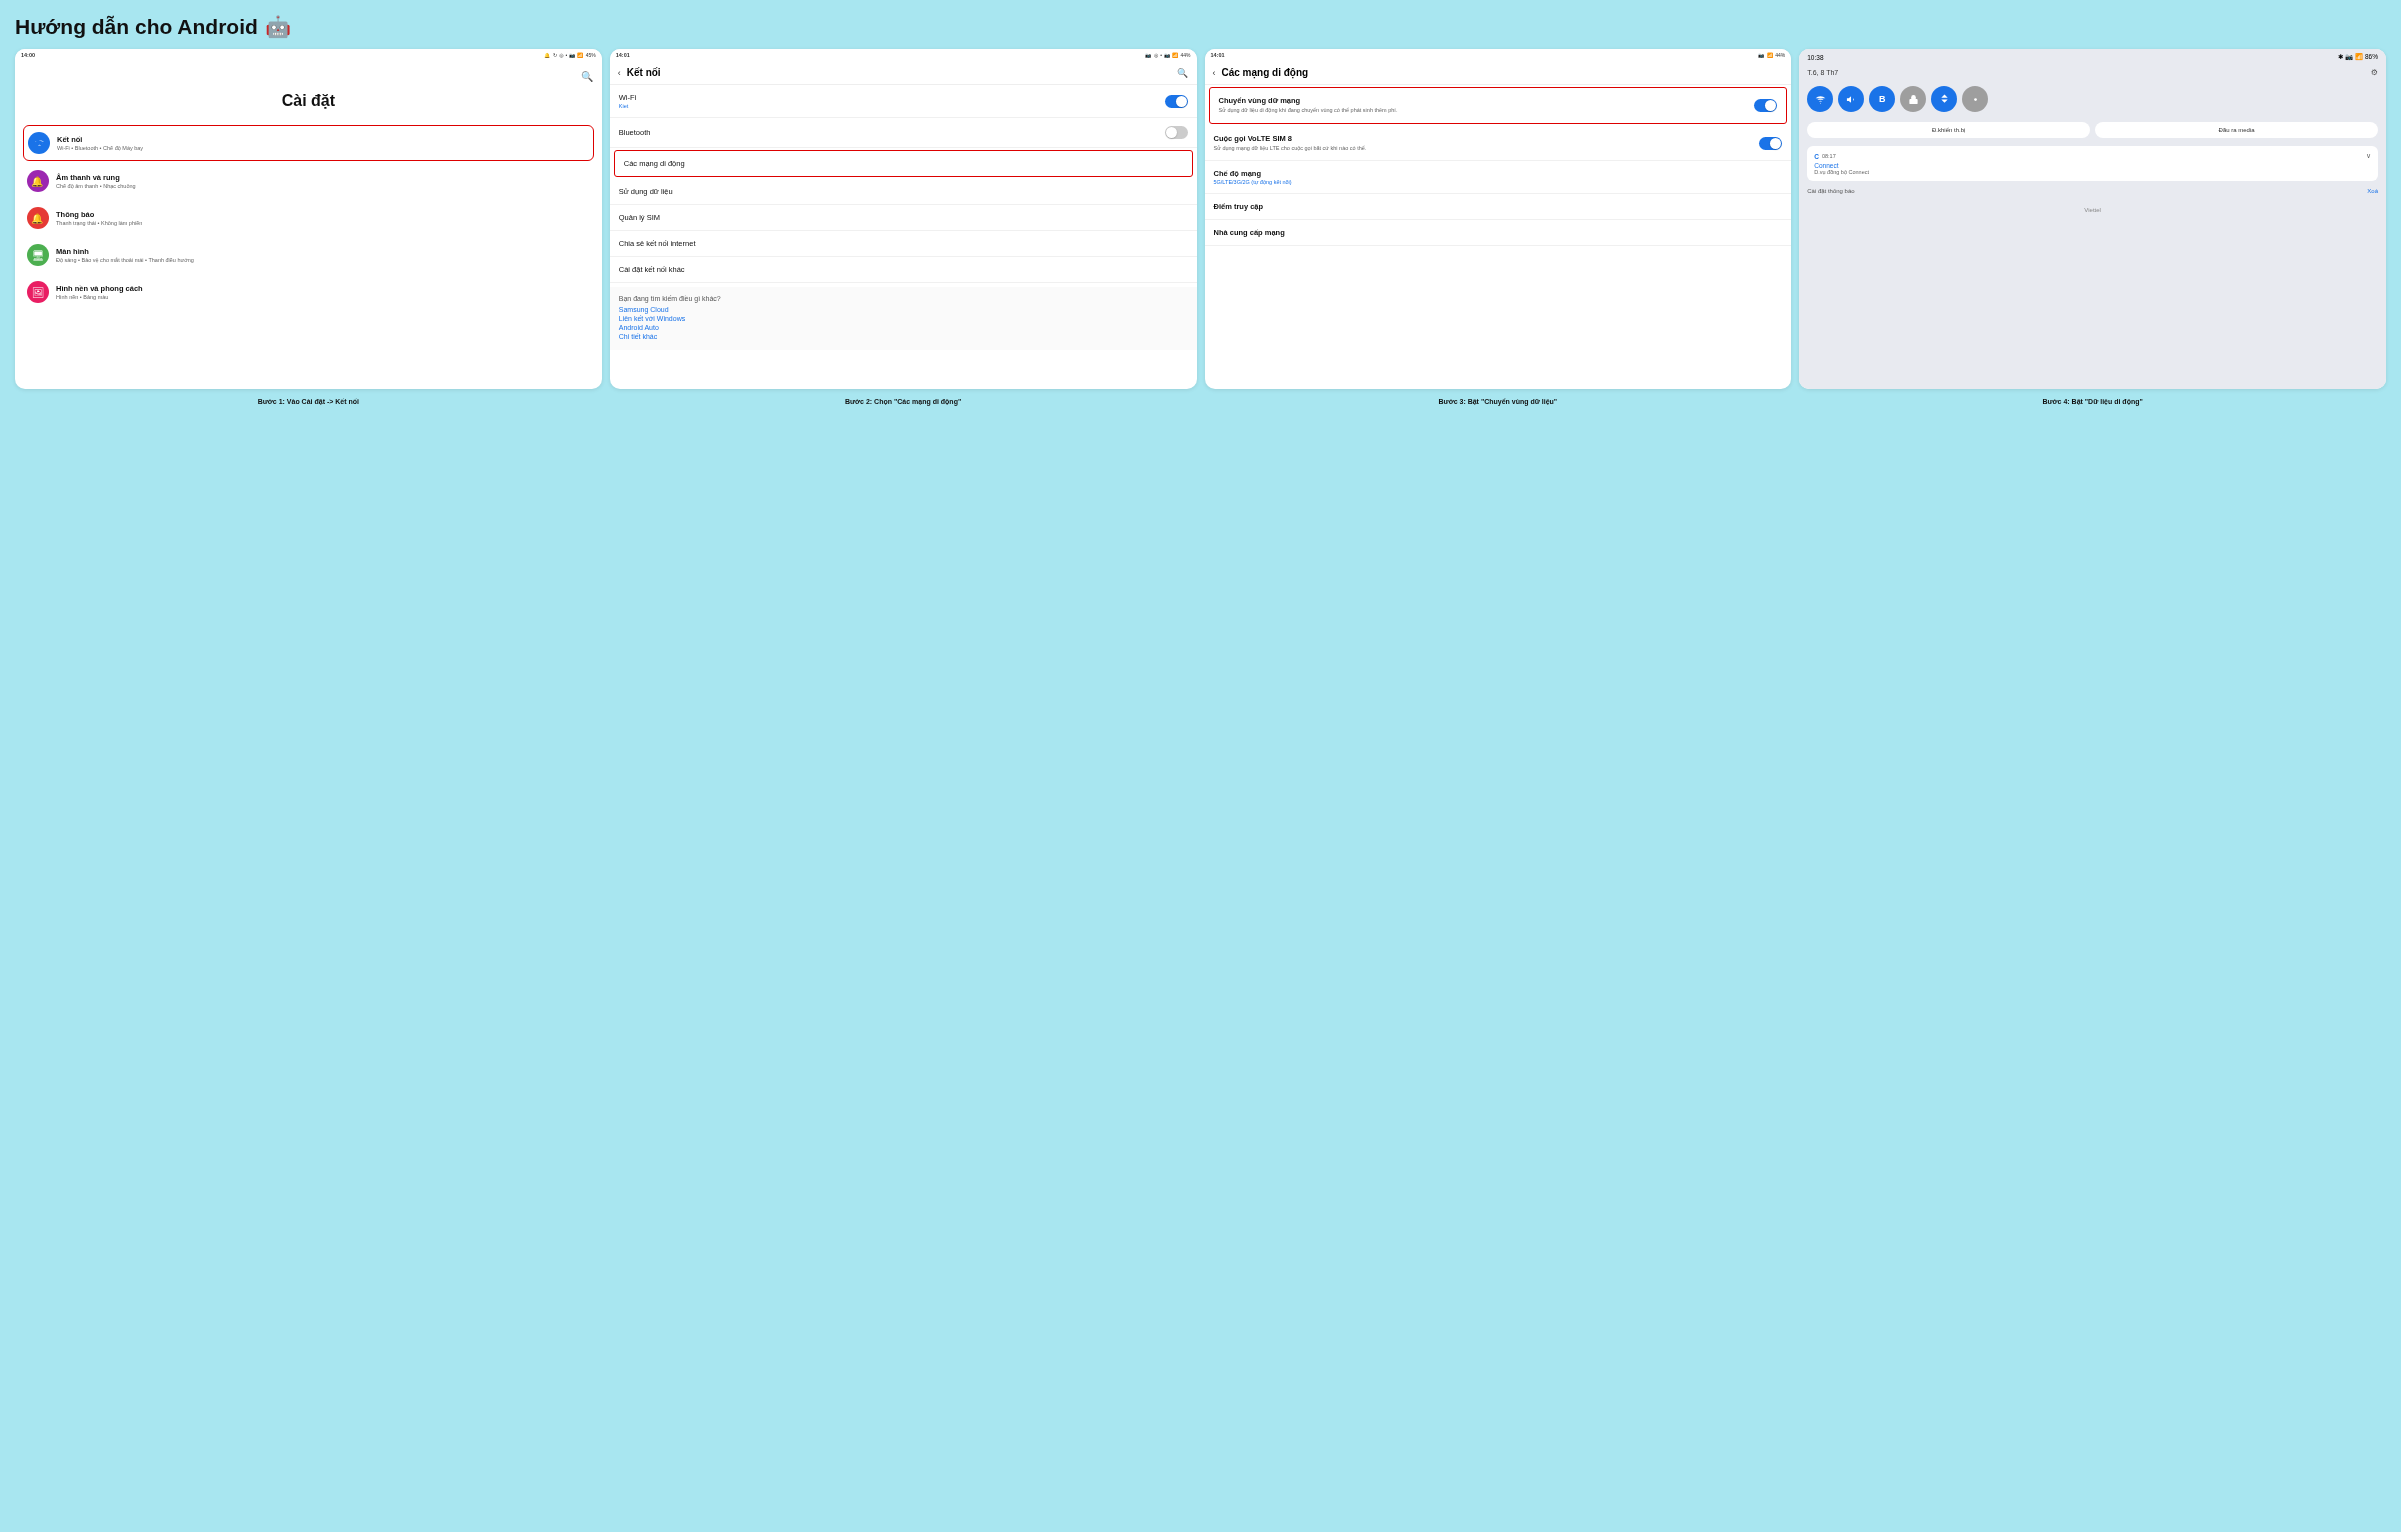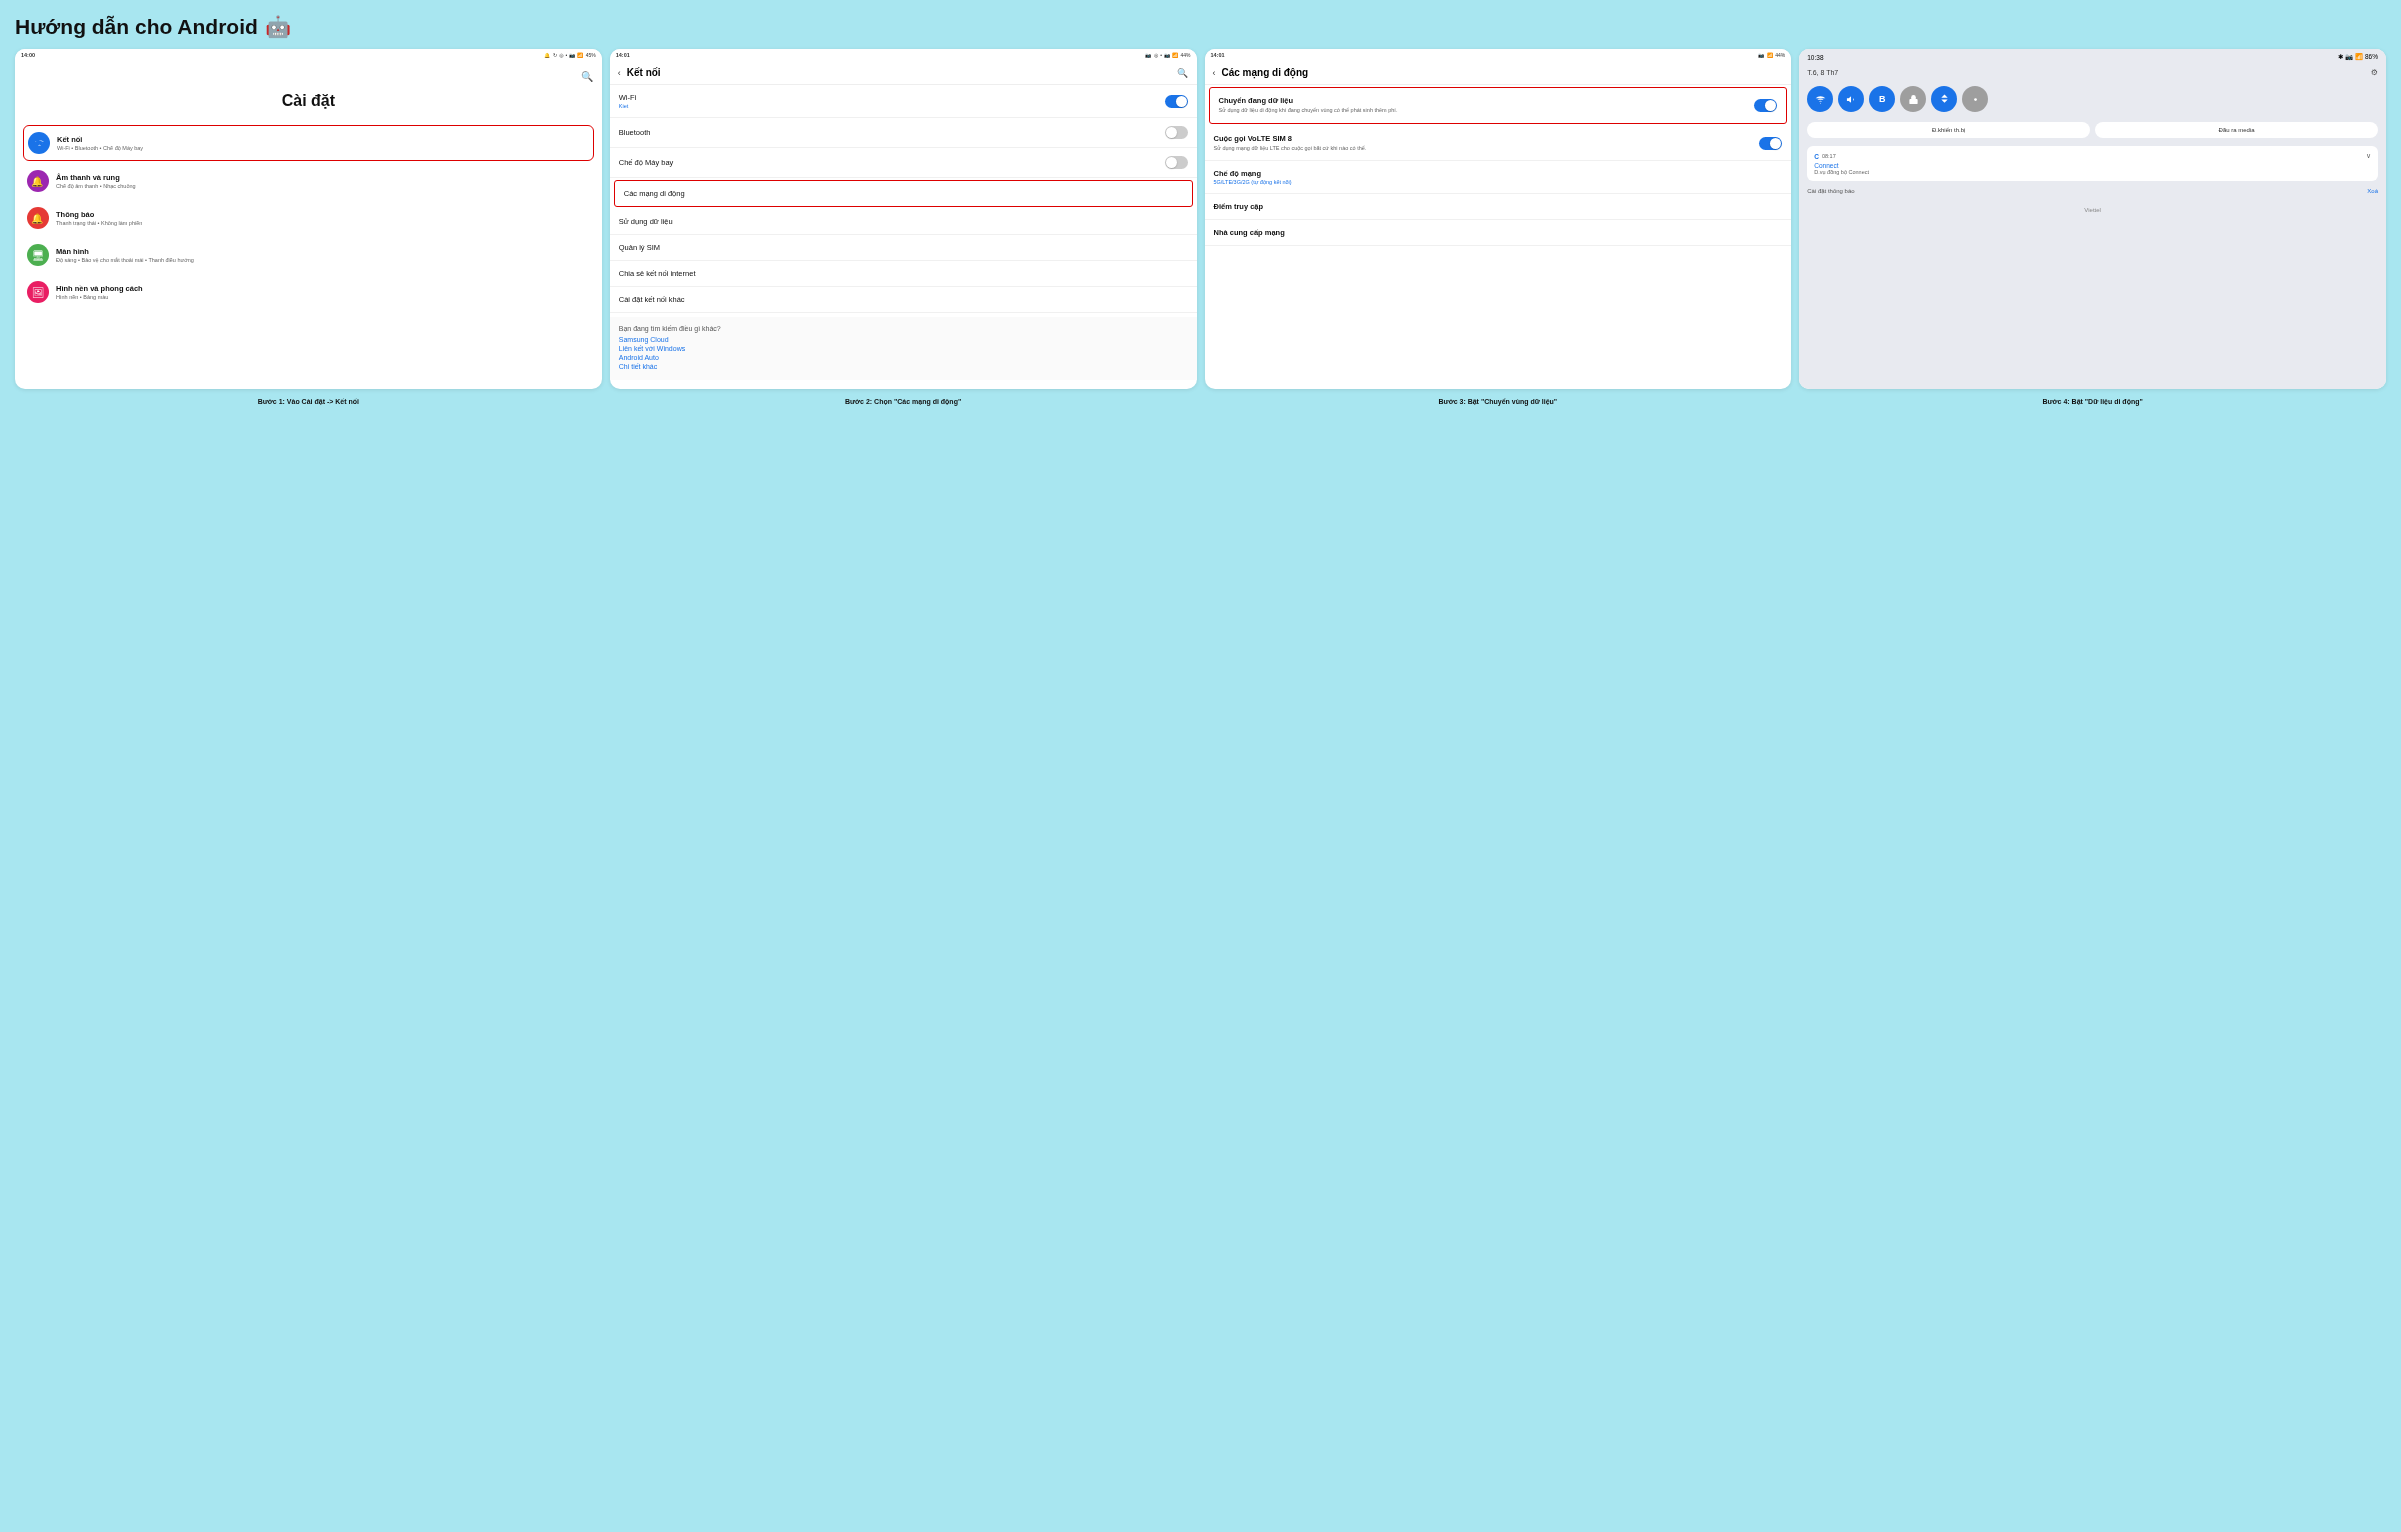--- a/index.html
+++ b/index.html
@@ -362,28 +362,20 @@
       <div class="settings-item">
         <div class="settings-item-left">
           <div class="settings-item-title">Bluetooth</div>
         </div>
         <div class="toggle off">
           <div class="toggle-knob"></div>
         </div>
       </div>
 
 
-      <div class="settings-item">
-        <div class="settings-item-left">
-          <div class="settings-item-title">Chế độ Máy bay</div>
-        </div>
-        <div class="toggle off">
-          <div class="toggle-knob"></div>
-        </div>
-      </div>
 
       <div class="settings-item" style="border:1px solid #d00; margin: 2px 4px; border-radius:3px;">
         <div class="settings-item-left">
           <div class="settings-item-title">Các mạng di động</div>
         </div>
       </div>
 
       <div class="settings-item">
         <div class="settings-item-left">
           <div class="settings-item-title">Sử dụng dữ liệu</div>
@@ -428,21 +420,21 @@
     </div>
     <div class="screen-header">
       <span class="back-btn">‹</span>
       <span class="screen-header-title">Các mạng di động</span>
     </div>
     <div class="settings-list">
 
       <div class="s3-item" style="border:1px solid #d00; margin:2px 4px; border-radius:3px;">
         <div class="s3-item-header">
           <div>
-            <div class="s3-item-title">Chuyển đang dữ liệu</div>
+            <div class="s3-item-title">Chuyển vùng dữ mạng</div>
             <div class="s3-item-sub">Sử dụng dữ liệu di động khi đang chuyển vùng có thể phát sinh thêm phí.</div>
           </div>
           <div class="toggle on">
             <div class="toggle-knob"></div>
           </div>
         </div>
       </div>
 
       <div class="s3-item" style="border-bottom: 0.5px solid #f0f0f0;">
         <div class="s3-item-header">

